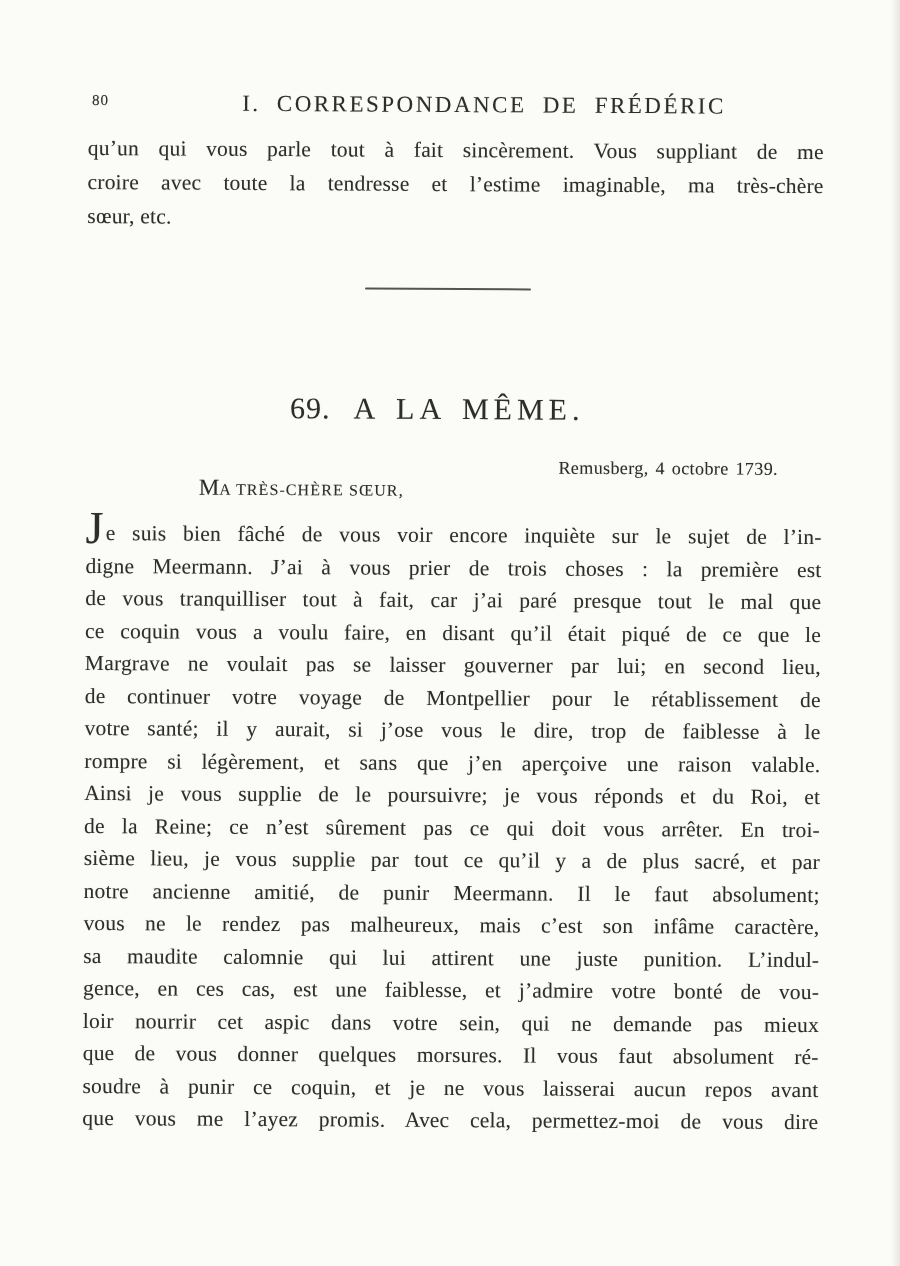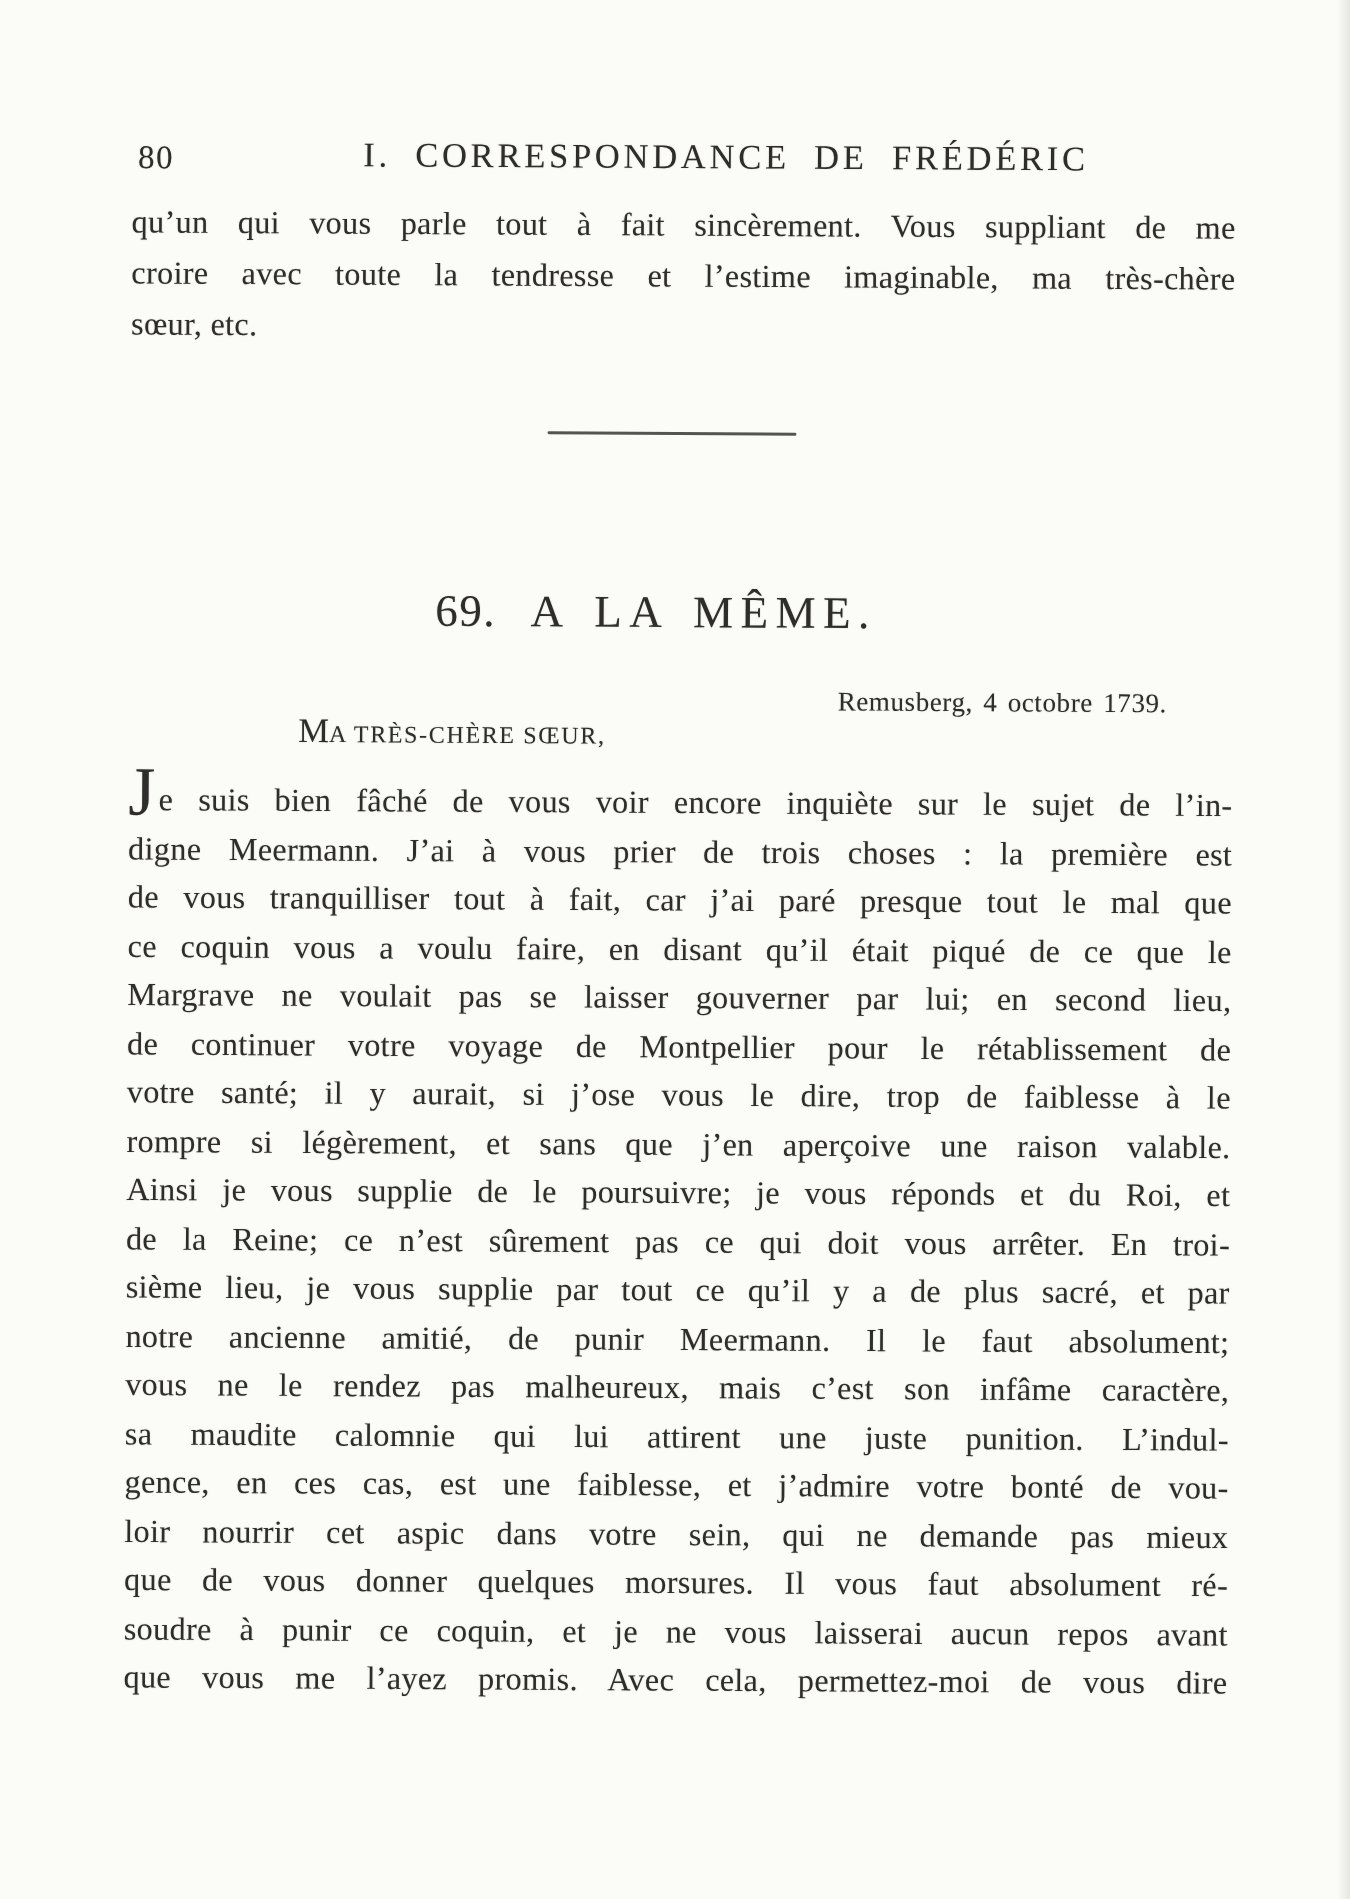--- a/index.html
+++ b/index.html
@@ -39,21 +39,21 @@
     position: absolute;
     top: 90px;
     left: 88px;
     width: 736px;
     height: 30px;
   }
   .pagenum {
     position: absolute;
     left: 4px;
     top: 2px;
-    font-size: 22px;
+    font-size: 15px;
     letter-spacing: 1px;
   }
   .running-title {
     text-align: center;
     padding-left: 56px;
     font-size: 23px;
     letter-spacing: 2.5px;
     word-spacing: 8px;
     white-space: nowrap;
   }

